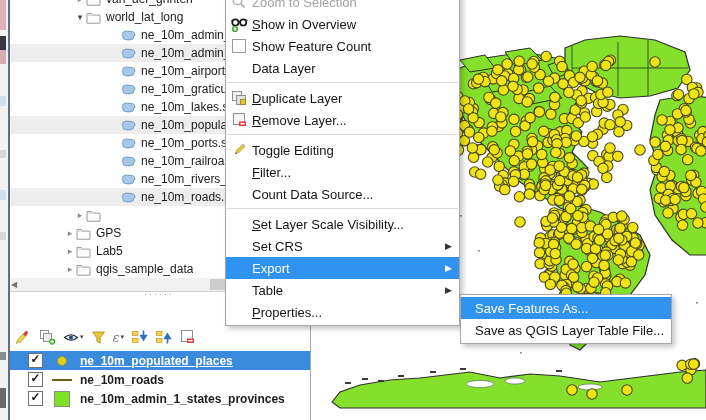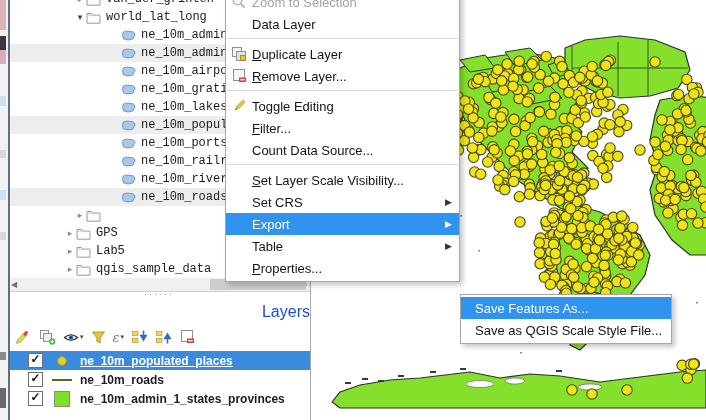--- a/index.html
+++ b/index.html
@@ -14,21 +14,21 @@
   #dock{position:absolute;left:8px;top:0;width:302px;height:420px;background:#fff;border-right:1px solid #a9a9a9;z-index:2;}
 
   
   #browser{position:absolute;left:0;top:0;width:302px;height:278px;overflow:hidden;}
   #tree{margin-top:-10px;}
   .tree-row{height:18px;display:flex;align-items:center;font-size:12px;color:#1a1a1a;white-space:nowrap;}
   .tree-row.striped{background:#ededed;}
   .tw{width:12px;text-align:center;font-size:9px;color:#8a8a8a;flex:none;}
   .tw.open{color:#3c3c3c;}
   .ticon{flex:none;margin-right:5px;display:inline-flex;}
-  .tlabel{overflow:hidden;font-family:Liberation Mono, monospace;}
+  .tlabel{overflow:hidden;}
 
   
   #hscroll{position:absolute;left:0;top:278px;width:302px;height:13px;background:#f0f0f0;}
   #hscroll .arr{position:absolute;top:0;width:12px;height:13px;font-size:8px;color:#6f6f6f;text-align:center;line-height:13px;}
   #hscroll .thumb{position:absolute;left:202px;top:1px;width:96px;height:11px;background:#cdcdcd;}
   #splitter{position:absolute;left:0;top:291px;width:302px;height:7px;background:#fff;border-top:1px solid #cfcfcf;
             text-align:center;color:#9a9a9a;font-size:9px;line-height:5px;letter-spacing:2px;}
 
   
   #layers-panel{position:absolute;left:0;top:298px;width:302px;height:122px;background:#fff;}
@@ -905,20 +905,43 @@
         <span class="mi-icon">
           <svg width="16" height="16" viewBox="0 0 16 16">
             <circle cx="6.5" cy="6.5" r="4.2" fill="none" stroke="#b7b7b7" stroke-width="1.6"></circle>
             <line x1="9.8" y1="9.8" x2="13.6" y2="13.6" stroke="#b7b7b7" stroke-width="2"></line>
           </svg>
         </span>
         <span class="mi-label">Zoom to Selection</span>
         <span class="mi-arrow"></span>
       </div>
       <div class="menu-item">
+        <span class="mi-icon">
+          <svg width="19" height="17" viewBox="0 0 19 17">
+            <circle cx="5.4" cy="6.4" r="3.1" fill="none" stroke="#1a1a1a" stroke-width="1.7"></circle>
+            <circle cx="13.2" cy="6.4" r="3.1" fill="none" stroke="#1a1a1a" stroke-width="1.7"></circle>
+            <path d="M8.5 6.2q.8-1.2 1.7 0" fill="none" stroke="#1a1a1a" stroke-width="1.3"></path>
+            <path d="M1 5.2l1.5-.8M17.6 4.4l-1.4-.6" stroke="#1a1a1a"></path>
+            <circle cx="5" cy="13" r="3.1" fill="#3fae2a"></circle>
+            <path d="M5 11.3v3.4M3.3 13h3.4" stroke="#fff" stroke-width="1.2"></path>
+          </svg>
+        </span>
+        <span class="mi-label"><u>S</u>how in Overview</span>
+        <span class="mi-arrow"></span>
+      </div>
+      <div class="menu-item">
+        <span class="mi-icon">
+          <svg width="14" height="14">
+            <rect x="0.5" y="0.5" width="13" height="13" fill="#fff" stroke="#9a9a9a"></rect>
+          </svg>
+        </span>
+        <span class="mi-label">Show Feature Count</span>
+        <span class="mi-arrow"></span>
+      </div>
+      <div class="menu-item">
         <span class="mi-icon"></span>
         <span class="mi-label">Data Layer</span>
         <span class="mi-arrow"></span>
       </div>
       <div class="menu-sep"></div>
       <div class="menu-item">
         <span class="mi-icon">
           <svg width="16" height="16" viewBox="0 0 16 16">
             <rect x="1.5" y="1.5" width="9" height="9" fill="#f5f5f5" stroke="#8f8f8f"></rect>
             <rect x="5.5" y="5.5" width="9" height="9" fill="#e2e2e2" stroke="#8f8f8f"></rect>
@@ -993,18 +1016,18 @@
     </div>
 
   <div id="export-submenu" class="qmenu">
       <div class="menu-item highlighted">
         <span class="mi-icon"></span>
         <span class="mi-label">Save Features As...</span>
         <span class="mi-arrow"></span>
       </div>
       <div class="menu-item">
         <span class="mi-icon"></span>
-        <span class="mi-label">Save as QGIS Scale Style File...</span>
+        <span class="mi-label">Save as QGIS Layer Table File...</span>
         <span class="mi-arrow"></span>
       </div>
     </div>
 
 </div>
 
 </body></html>

